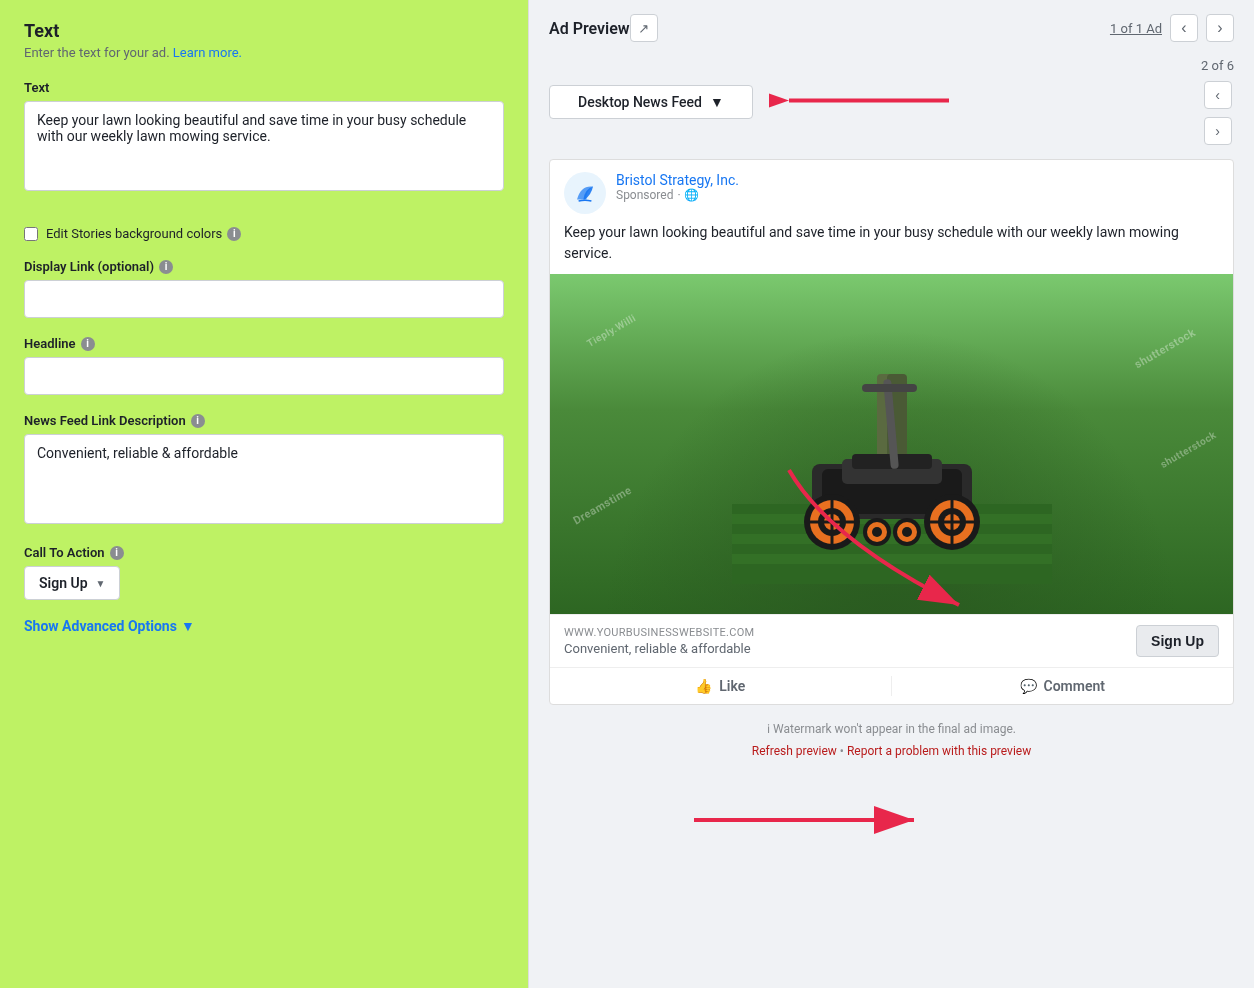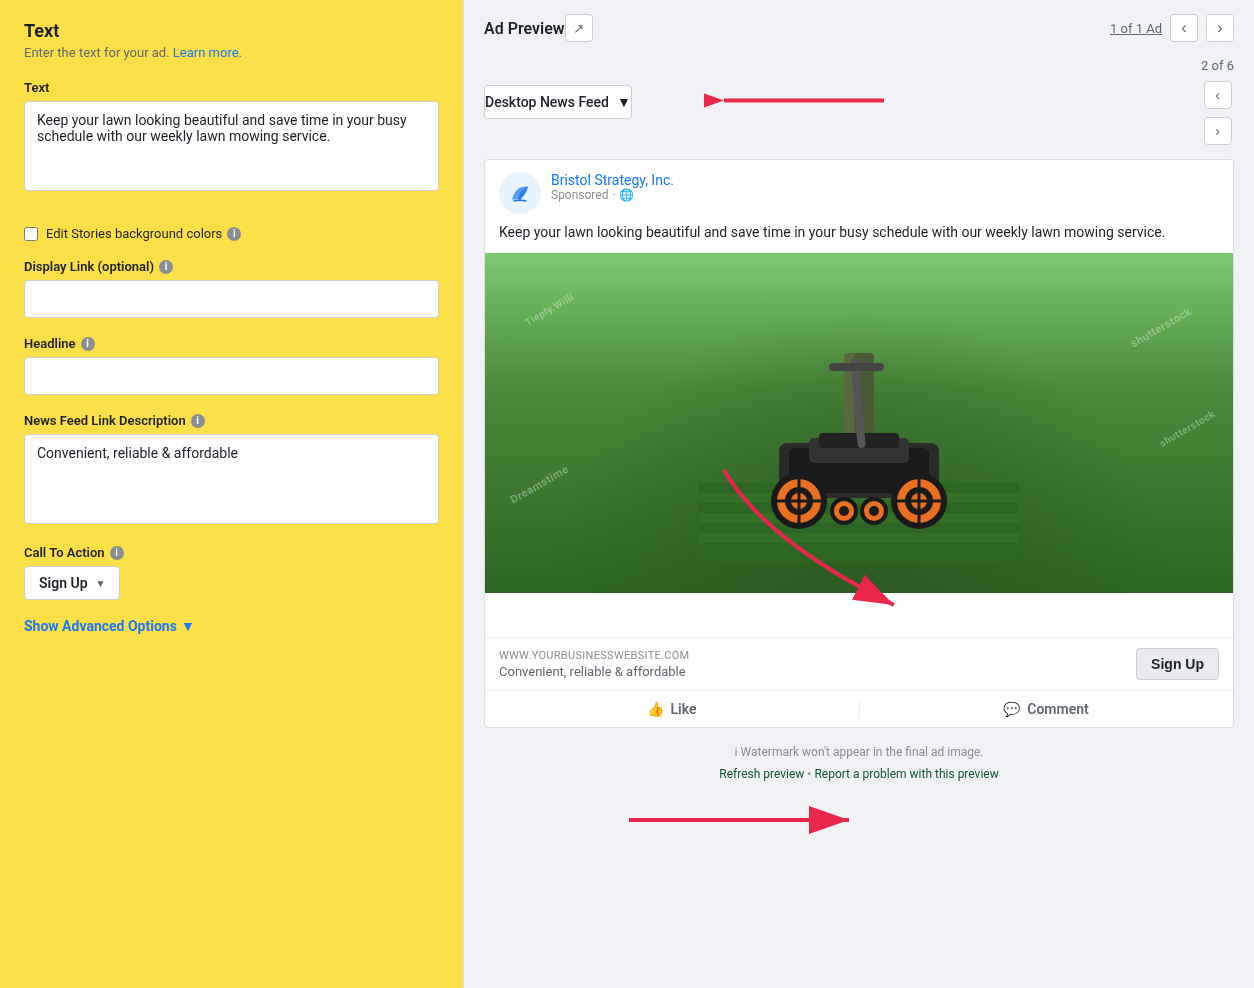--- a/index.html
+++ b/index.html
@@ -7,22 +7,22 @@
       font-family: -apple-system, BlinkMacSystemFont, 'Segoe UI', Roboto, Helvetica, Arial, sans-serif;
       font-size: 14px;
       background: #f0f2f5;
       display: flex;
       width: 1254px;
       min-height: 988px;
     }
 
     
     .left-panel {
-      width: 464px;
-      background: #fde047;
+      width: 529px;
+      background: #bef264;
       padding: 20px 24px;
       border-right: 1px solid #ddd;
       flex-shrink: 0;
     }
     .section-title {
       font-size: 18px;
       font-weight: 700;
       color: #1d2129;
       margin-bottom: 4px;
     }
@@ -191,21 +191,21 @@
       justify-content: space-between;
       margin-bottom: 14px;
       position: relative;
     }
     .preview-dropdown {
       display: inline-flex;
       align-items: flex-end;
       gap: 8px;
       border: 1px solid #ccd0d5;
       border-radius: 4px;
-      padding: 8px 0;
+      padding: 8px 28px;
       background: #fff;
       cursor: pointer;
       font-size: 14px;
       font-weight: 500;
       color: #1d2129;
     }
     .preview-count {
       font-size: 13px;
       color: #606770;
       display: flex;
@@ -315,21 +315,20 @@
     .wm3 { top: 15%; left: 5%; transform: rotate(-30deg); font-size: 10px; }
     .wm4 { bottom: 30%; left: 3%; transform: rotate(-30deg); }
 
     
     .ad-card-footer {
       border-top: 1px solid #eee;
       padding: 10px 14px;
       display: flex;
       align-items: center;
       justify-content: space-between;
-      margin-top: 44px;
     }
     .ad-url {
       font-size: 11px;
       color: #8a8d91;
       text-transform: uppercase;
       letter-spacing: 0.3px;
       margin-bottom: 2px;
     }
     .ad-headline {
       font-size: 16px;
@@ -380,21 +379,21 @@
 
     
     .watermark-note {
       text-align: center;
       font-size: 12px;
       color: #8a8d91;
       margin-top: 10px;
       line-height: 1.8;
     }
     .watermark-note a {
-      color: #14532d;
+      color: #b91c1c;
       text-decoration: none;
     }
 
     
     .left-form {
       position: relative;
     }
     .right-content {
       position: relative;
     }

